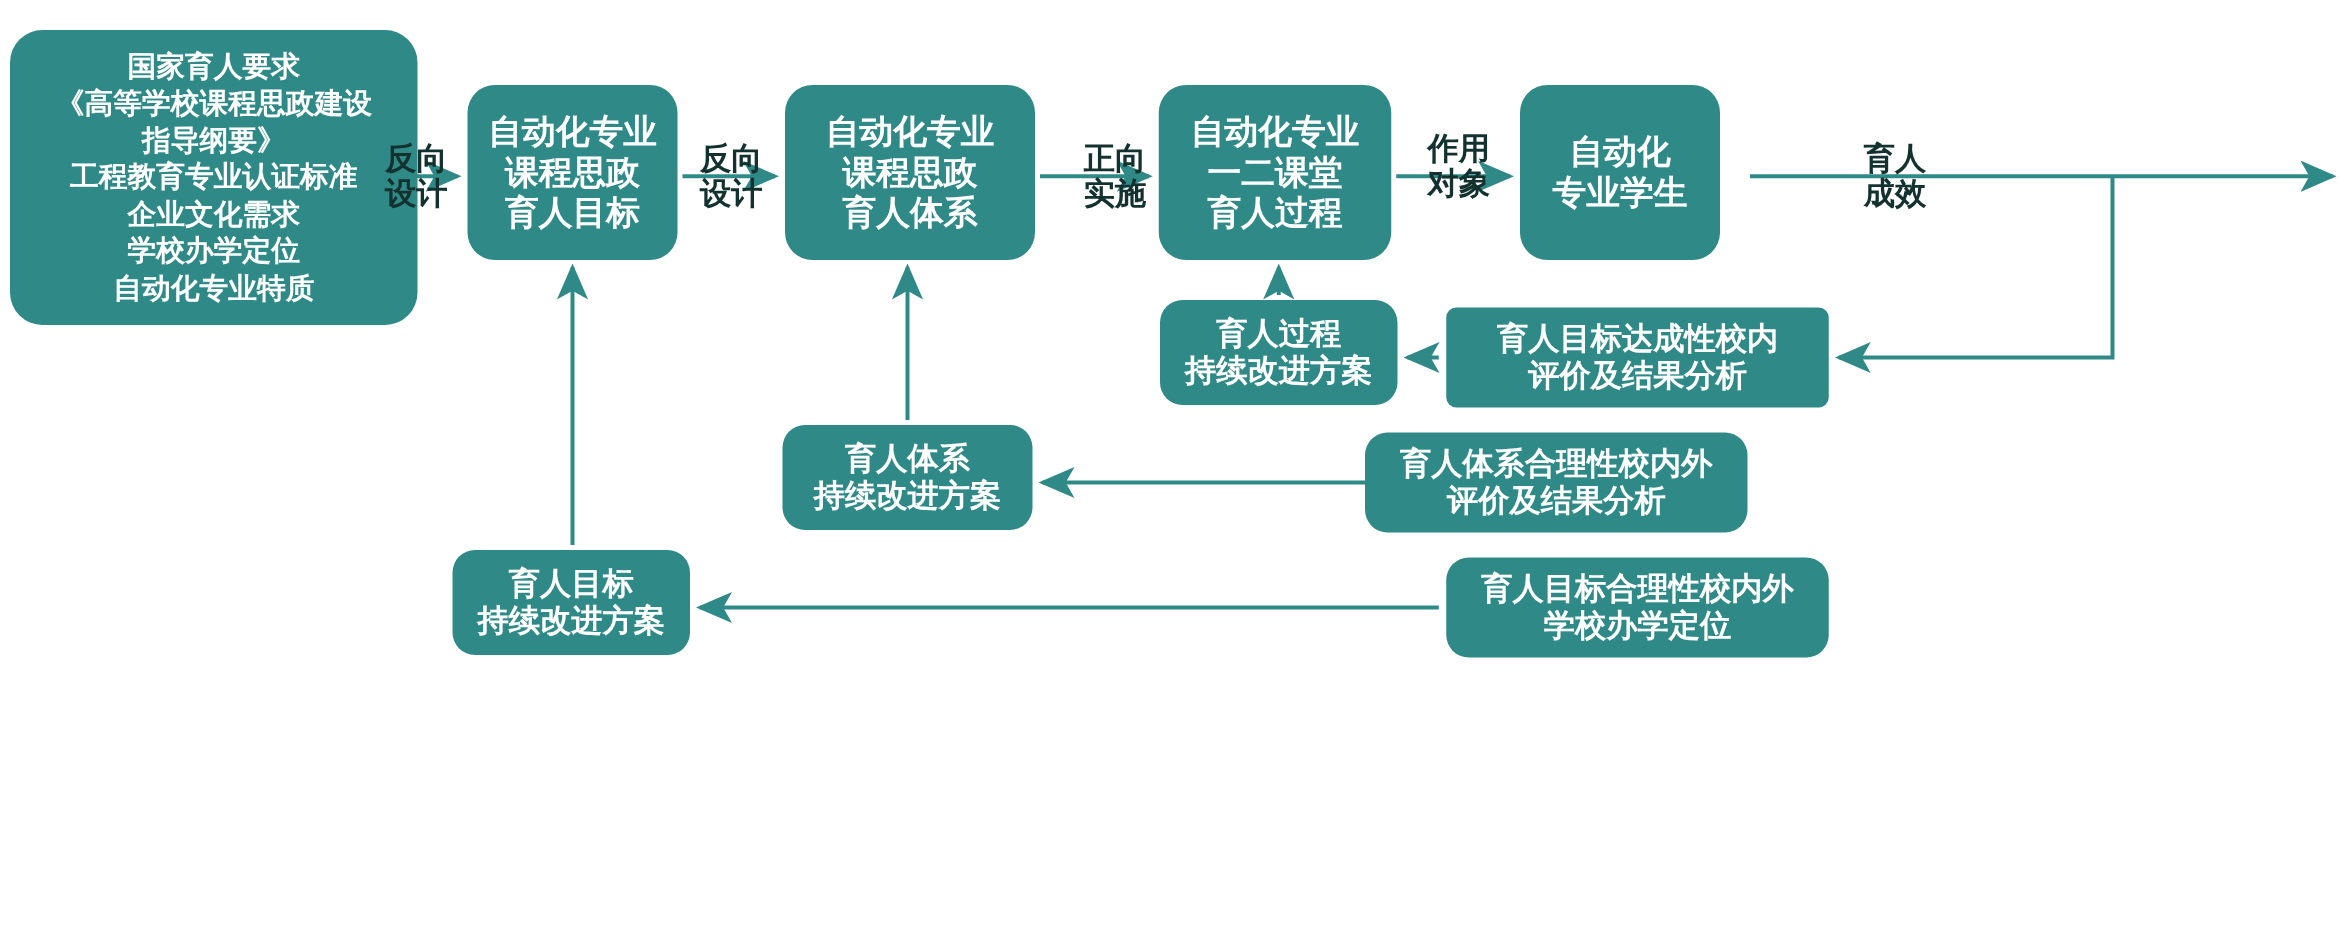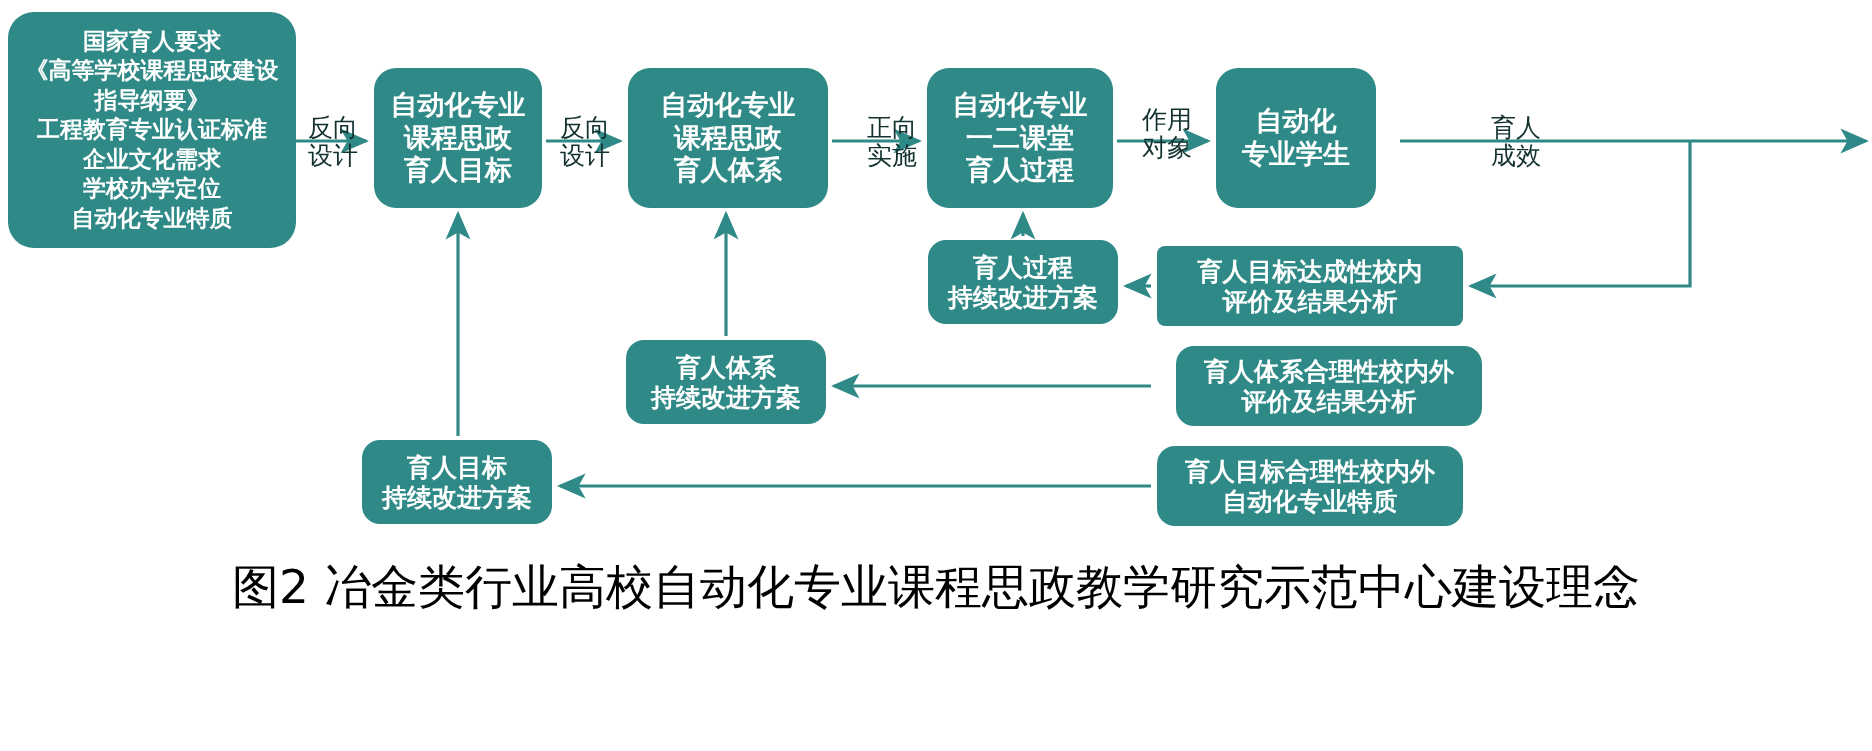--- a/index.html
+++ b/index.html
@@ -21,38 +21,38 @@
     display:flex;
     align-items:center;
     justify-content:center;
     text-align:center;
     font-weight:bold;
     line-height:1.22;
     box-sizing:border-box;
     padding:4px 8px;
     white-space:pre-line;
   }
-  .n-source{left:8px;top:12px;width:288px;height:236px;font-size:23px;border-radius:26px;line-height:1.28;}
+  .n-source{left:8px;top:24px;width:326px;height:236px;font-size:23px;border-radius:26px;line-height:1.28;}
   .n-goal{left:374px;top:68px;width:168px;height:140px;font-size:27px;}
   .n-system{left:628px;top:68px;width:200px;height:140px;font-size:27px;}
   .n-process{left:927px;top:68px;width:186px;height:140px;font-size:27px;}
   .n-student{left:1216px;top:68px;width:160px;height:140px;font-size:27px;}
 
   .n-imp-process{left:928px;top:240px;width:190px;height:84px;font-size:25px;border-radius:18px;}
   .n-imp-system{left:626px;top:340px;width:200px;height:84px;font-size:25px;border-radius:18px;}
   .n-imp-goal{left:362px;top:440px;width:190px;height:84px;font-size:25px;border-radius:18px;}
 
   .n-eval-goalreach{left:1157px;top:246px;width:306px;height:80px;font-size:25px;border-radius:8px;}
-  .n-eval-system{left:1176px;top:346px;width:306px;height:80px;font-size:25px;border-radius:18px;}
+  .n-eval-system{left:1092px;top:346px;width:306px;height:80px;font-size:25px;border-radius:18px;}
   .n-eval-goal{left:1157px;top:446px;width:306px;height:80px;font-size:25px;border-radius:18px;}
 
   .edge-label{
     position:absolute;
     color:#12312f;
-    font-weight:normal;
+    font-weight:bold;
     font-size:25px;
     line-height:1.12;
     text-align:center;
     white-space:pre-line;
     display:flex;
     align-items:center;
     justify-content:center;
   }
   .el-1{left:296px;top:110px;width:74px;height:62px;}
   .el-2{left:546px;top:110px;width:78px;height:62px;}
@@ -125,28 +125,27 @@
   <div class="node n-imp-system">育人体系
 持续改进方案</div>
   <div class="node n-imp-goal">育人目标
 持续改进方案</div>
 
   <div class="node n-eval-goalreach">育人目标达成性校内
 评价及结果分析</div>
   <div class="node n-eval-system">育人体系合理性校内外
 评价及结果分析</div>
   <div class="node n-eval-goal">育人目标合理性校内外
-自动化专业特质</div>
+学校办学定位</div>
 
   <div class="edge-label el-1">反向
 设计</div>
   <div class="edge-label el-2">反向
 设计</div>
   <div class="edge-label el-3">正向
 实施</div>
   <div class="edge-label el-4">作用
 对象</div>
   <div class="edge-label el-5">育人
 成效</div>
 
-  <div class="caption">图2 冶金类行业高校自动化专业课程思政教学研究示范中心建设理念</div>
 
 </div>
 
 </body></html>

